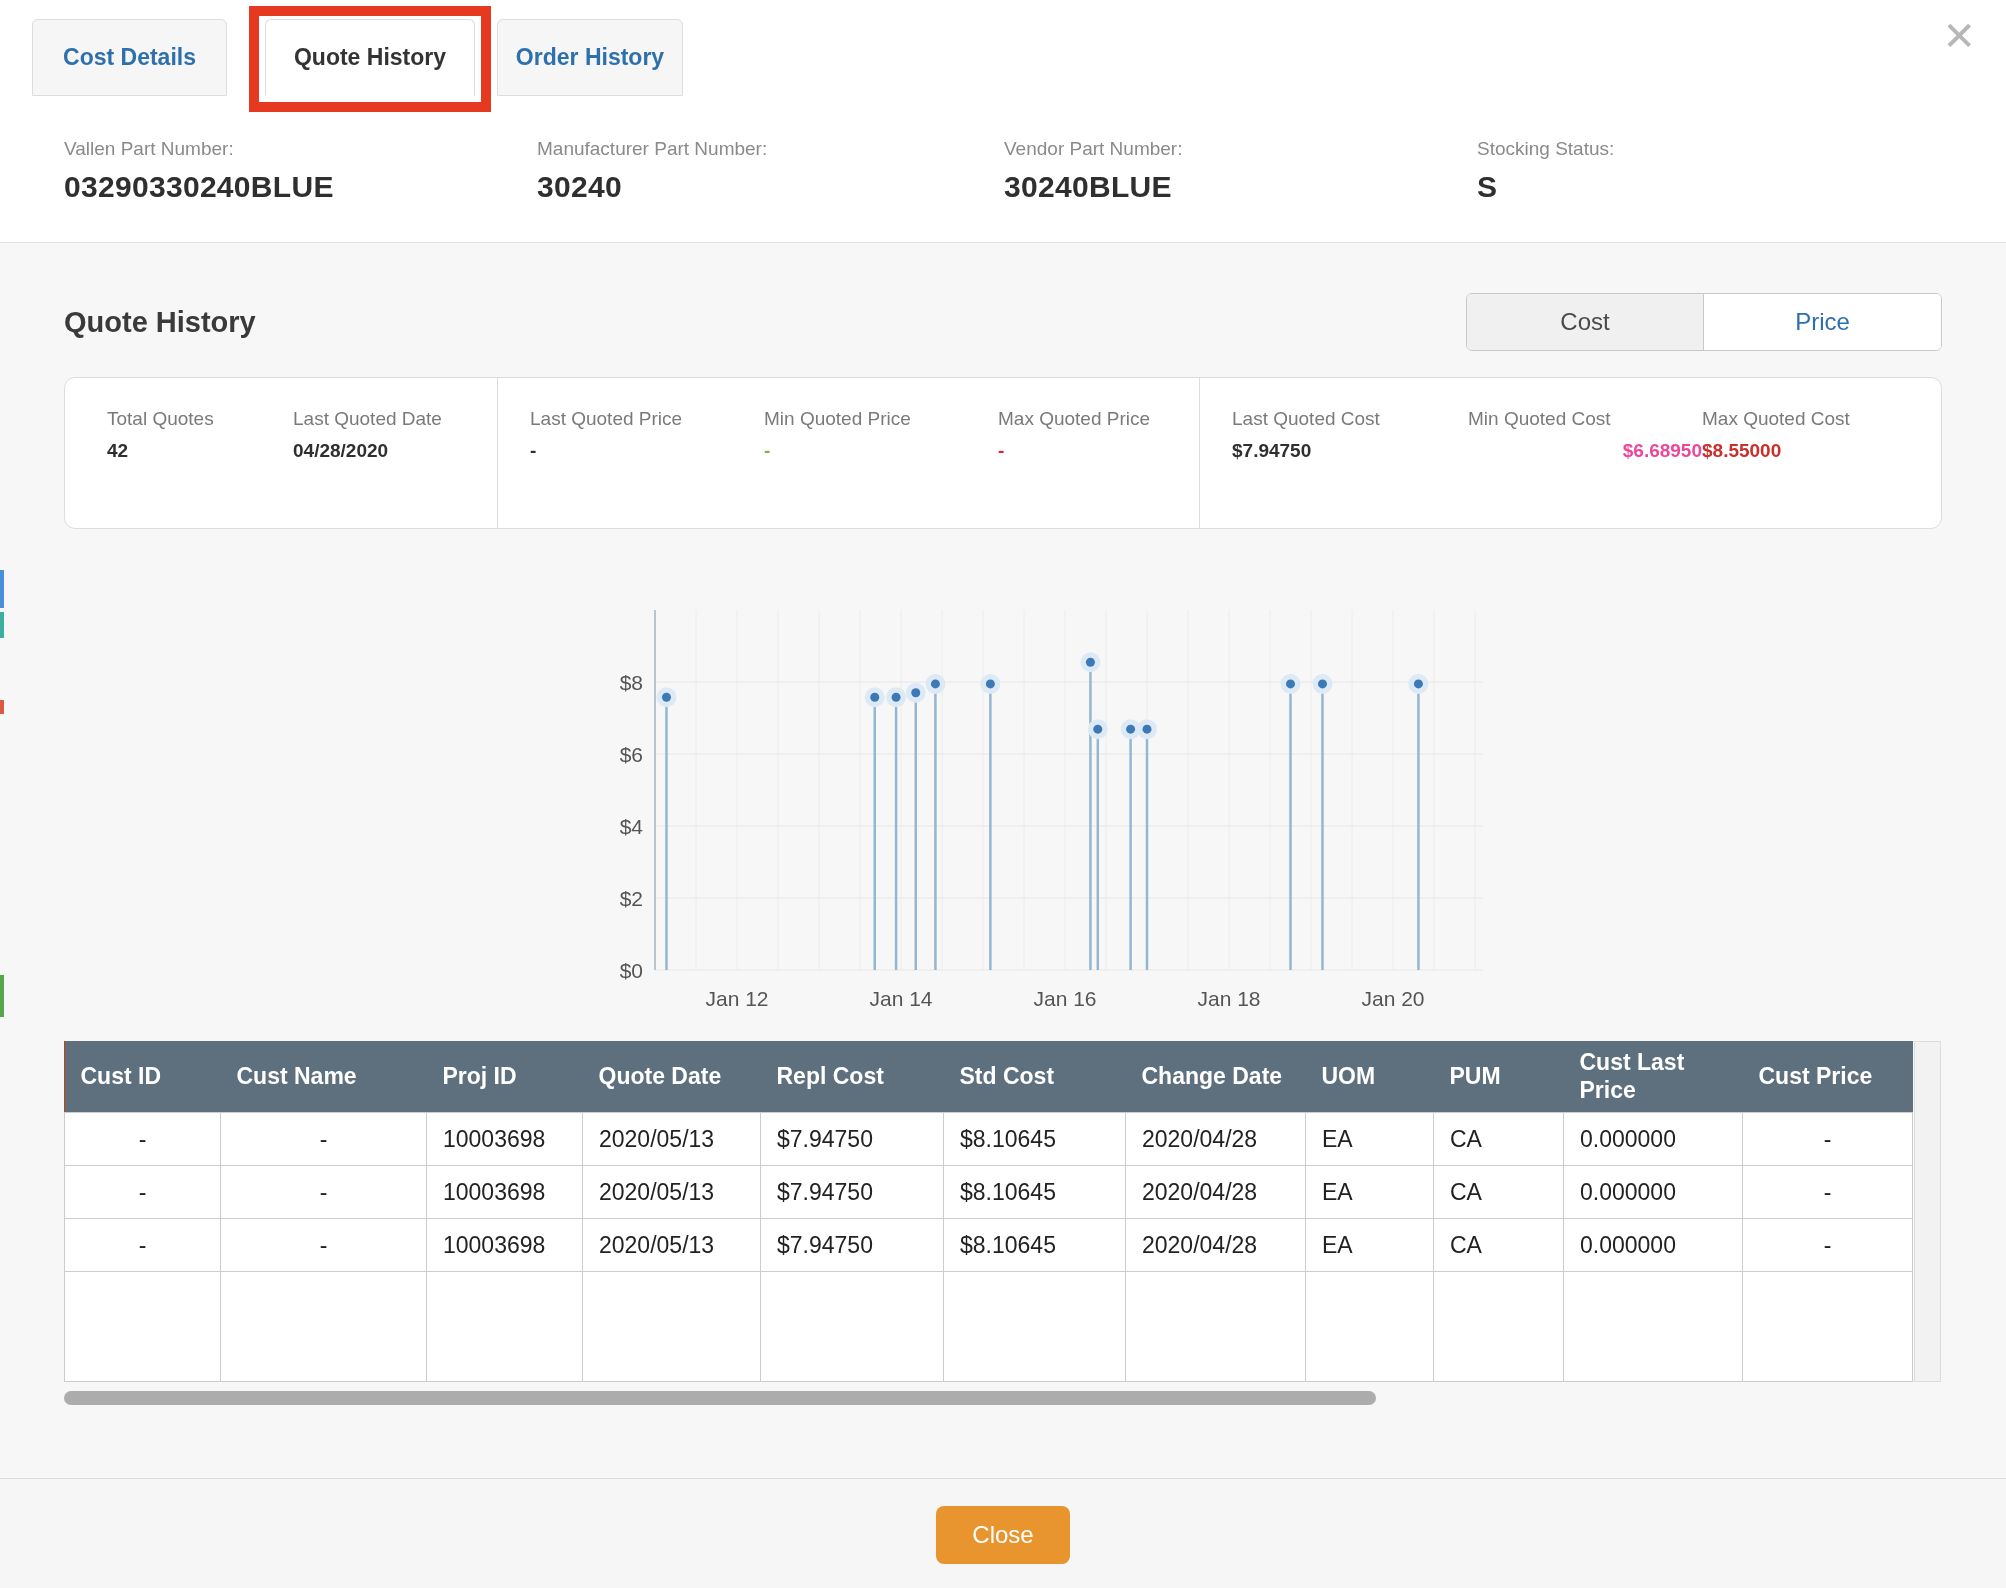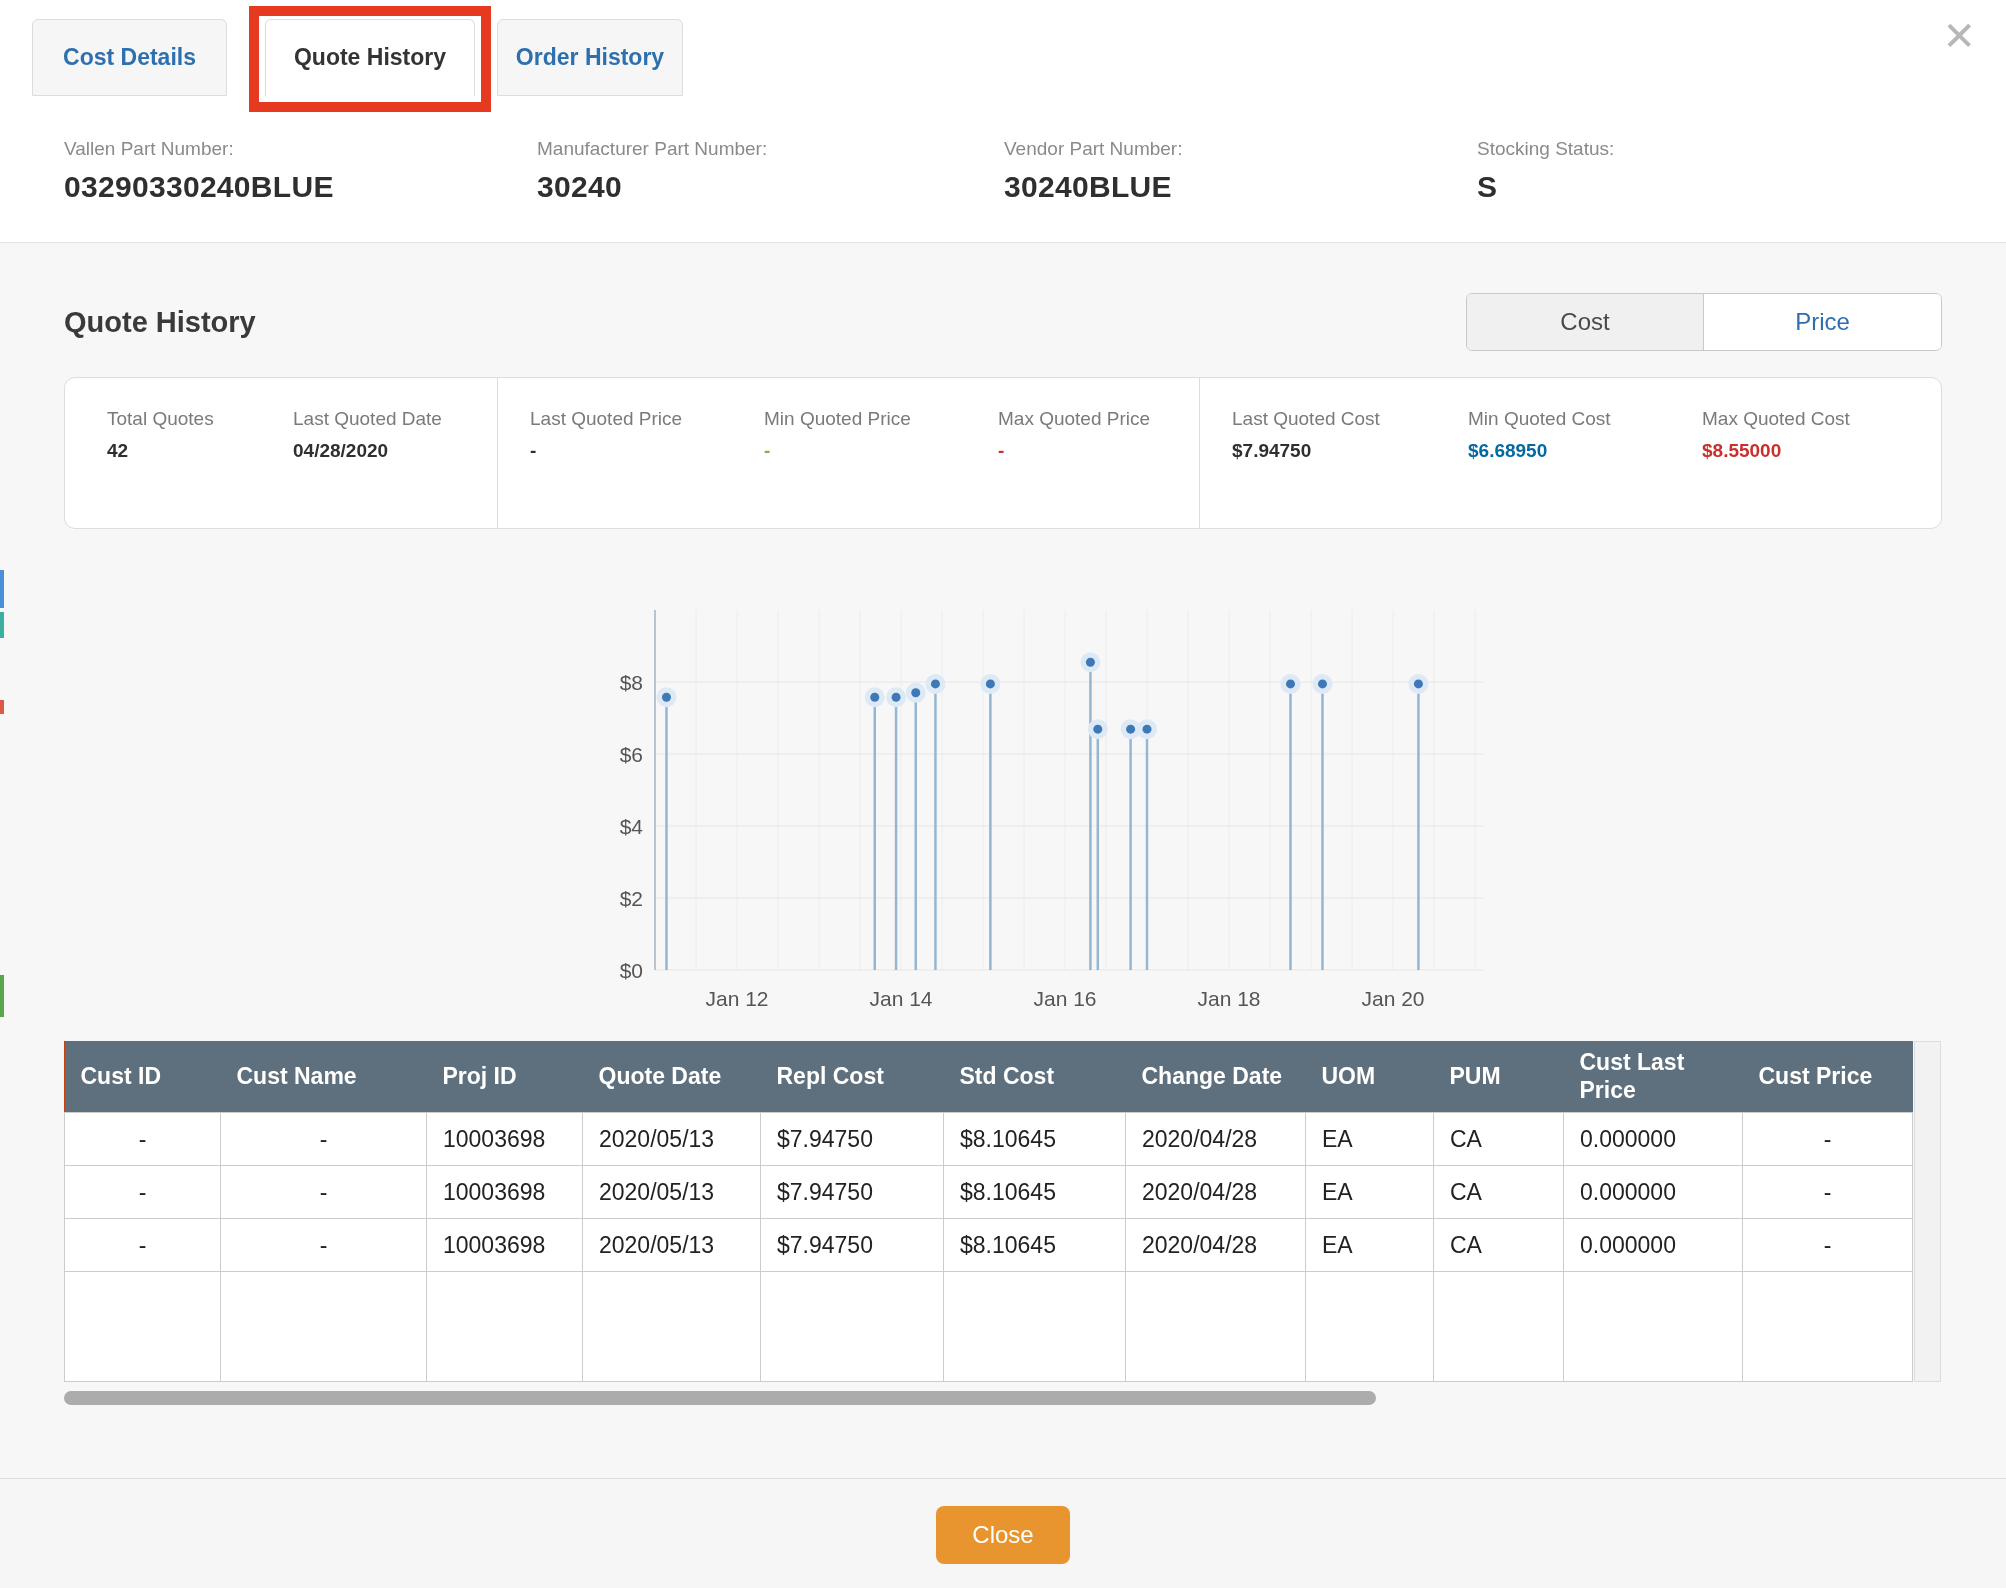--- a/index.html
+++ b/index.html
@@ -148,21 +148,21 @@
           <div class="stat-value" style="color: rgb(201, 48, 44);">-</div>
         </div>
       </div>
       <div class="stats-group g3">
         <div class="stat w236">
           <div class="stat-label">Last Quoted Cost</div>
           <div class="stat-value">$7.94750</div>
         </div>
         <div class="stat w234">
           <div class="stat-label">Min Quoted Cost</div>
-          <div class="stat-value" style="color: #0369a1;">$6.68950</div>
+          <div class="stat-value" style="color: #ec4899; text-align: right;">$6.68950</div>
         </div>
         <div class="stat">
           <div class="stat-label">Max Quoted Cost</div>
           <div class="stat-value" style="color: rgb(201, 48, 44);">$8.55000</div>
         </div>
       </div>
     </div>
 
     <div class="chart-wrap">
       <svg id="quote-chart" width="903" height="418">

